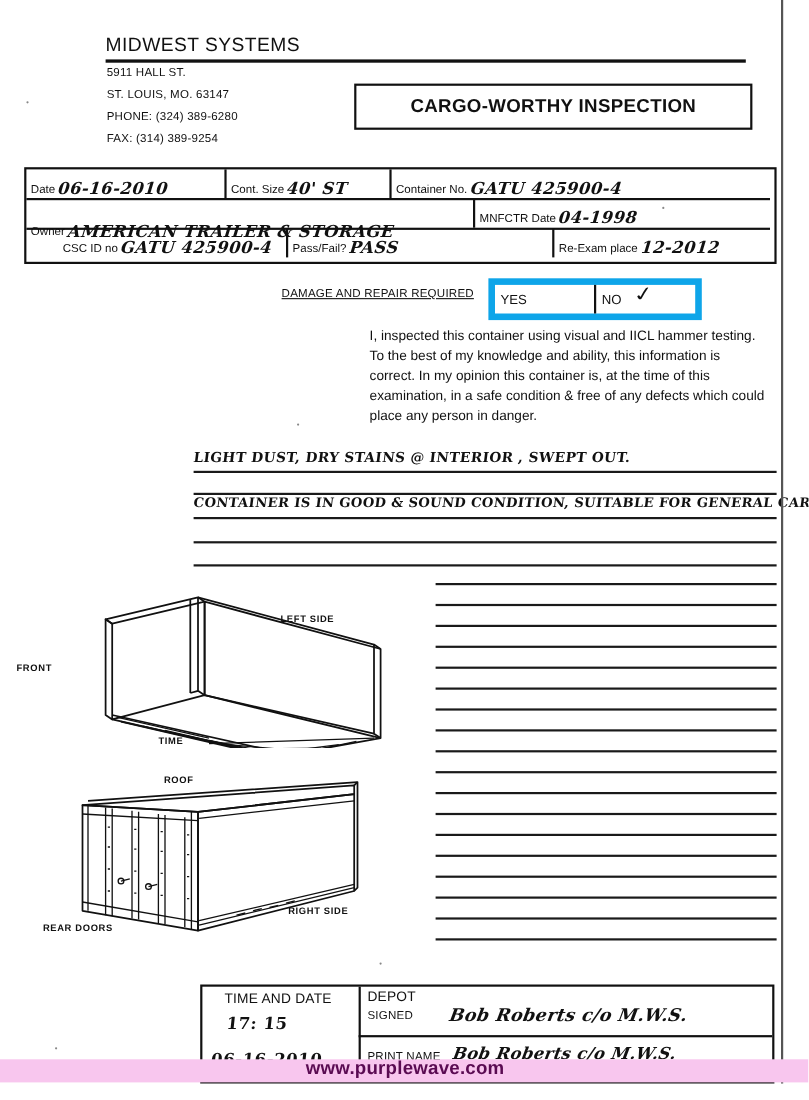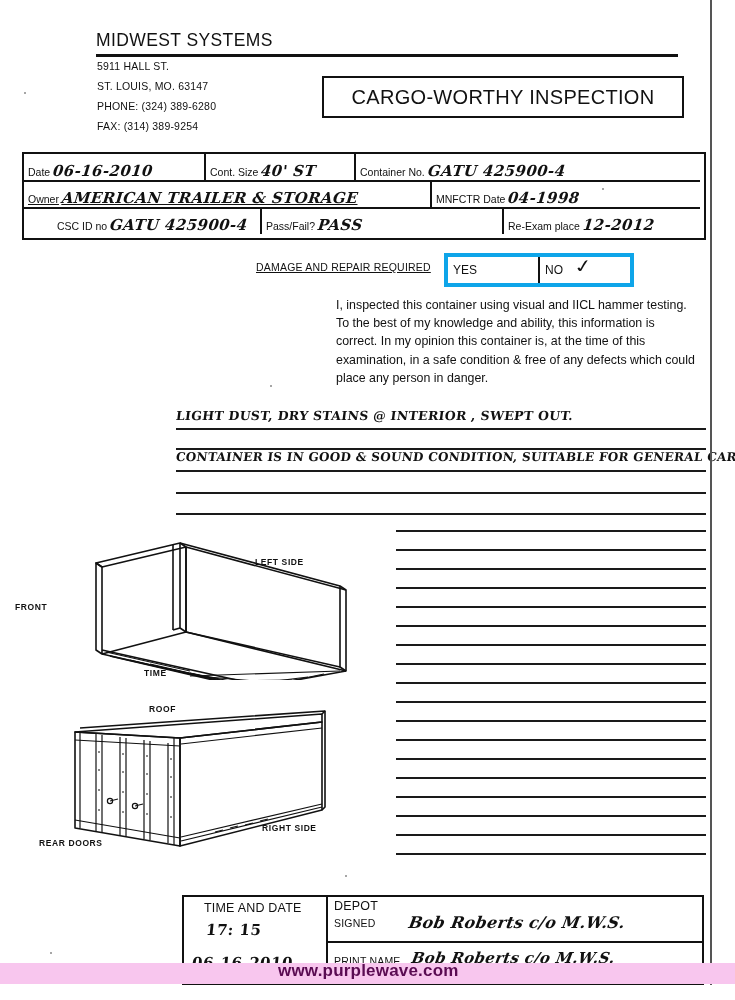--- a/index.html
+++ b/index.html
@@ -12,37 +12,37 @@
   .abs{position:absolute;}
 
   
   .company-name{left:96px;top:30px;font-size:17.5px;letter-spacing:.4px;font-weight:400;white-space:nowrap;}
   .company-rule{left:96px;top:54px;width:582px;height:2.5px;background:#111;}
   .addr-line{left:97px;font-size:10.5px;letter-spacing:.2px;white-space:nowrap;}
   .addr1{top:60px;} .addr2{top:80px;} .addr3{top:100px;} .addr4{top:120px;}
 
   .title-box{left:322px;top:76px;width:358px;height:38px;border:2.5px solid #111;
              display:flex;align-items:center;justify-content:center;background:#fff;}
-  .title-box span{font-size:20px;font-weight:400;letter-spacing:.3px;white-space:nowrap;}
+  .title-box span{font-size:17px;font-weight:700;letter-spacing:.3px;white-space:nowrap;}
 
   
   .info-table{left:22px;top:152px;width:680px;height:84px;border:2px solid #111;}
   .itcell{position:absolute;box-sizing:border-box;display:flex;align-items:flex-end;
           padding-left:4px;padding-bottom:2px;overflow:hidden;}
   .lbl{font-size:10.5px;line-height:12px;white-space:nowrap;text-align:center;}
   .hw{font-family:"DejaVu Serif", serif;font-style:italic;font-weight:700;
       font-size:15px;line-height:14px;white-space:nowrap;letter-spacing:.4px;
       transform:skewX(-6deg);margin-left:3px;}
   .vdiv{position:absolute;width:2px;background:#111;}
   .hdiv{position:absolute;height:2px;background:#111;}
 
   
   .damage-label{left:256px;top:261px;font-size:10.5px;letter-spacing:.2px;
                 text-decoration:underline;white-space:nowrap;}
-  .yn-box{left:444px;top:253px;width:182px;height:26px;border:4px solid #0ea5e9;display:flex;}
+  .yn-box{left:444px;top:253px;width:182px;height:26px;border:6px solid #0ea5e9;display:flex;}
   .yn-half{flex:1;position:relative;display:flex;align-items:center;padding-left:5px;font-size:12px;}
   .yn-half + .yn-half{border-left:2px solid #111;}
   .check{position:absolute;left:36px;top:-1px;font-family:"DejaVu Sans",sans-serif;
          font-size:17px;font-weight:700;transform:rotate(-12deg) scaleX(1.3);}
 
   
   .cert{left:336px;top:296px;width:360px;font-size:12.4px;line-height:18.2px;}
 
   
   .note-hw{font-family:"DejaVu Serif", serif;font-weight:700;font-size:12.5px;
@@ -108,21 +108,21 @@
       <span class="lbl">Cont. Size</span>
       <span class="hw">40' ST</span>
     </div>
     <div class="vdiv" style="left:330px;top:0;height:26px;"></div>
 
     <div class="itcell" style="left:332px;top:0;width:344px;height:26px;">
       <span class="lbl">Container No.</span>
       <span class="hw">GATU 425900-4</span>
     </div>
 
-    <div class="itcell" style="left:0;top:27px;width:406px;height:26px;text-decoration:underline;">
+    <div class="itcell" style="left:0;top:39px;width:406px;height:26px;">
       <span class="lbl">Owner</span>
       <span class="hw">AMERICAN TRAILER &amp; STORAGE</span>
     </div>
     <div class="vdiv" style="left:406px;top:27px;height:26px;"></div>
 
     <div class="itcell" style="left:408px;top:27px;width:268px;height:26px;">
       <span class="lbl">MNFCTR Date</span>
       <span class="hw">04-1998</span>
     </div>
 

